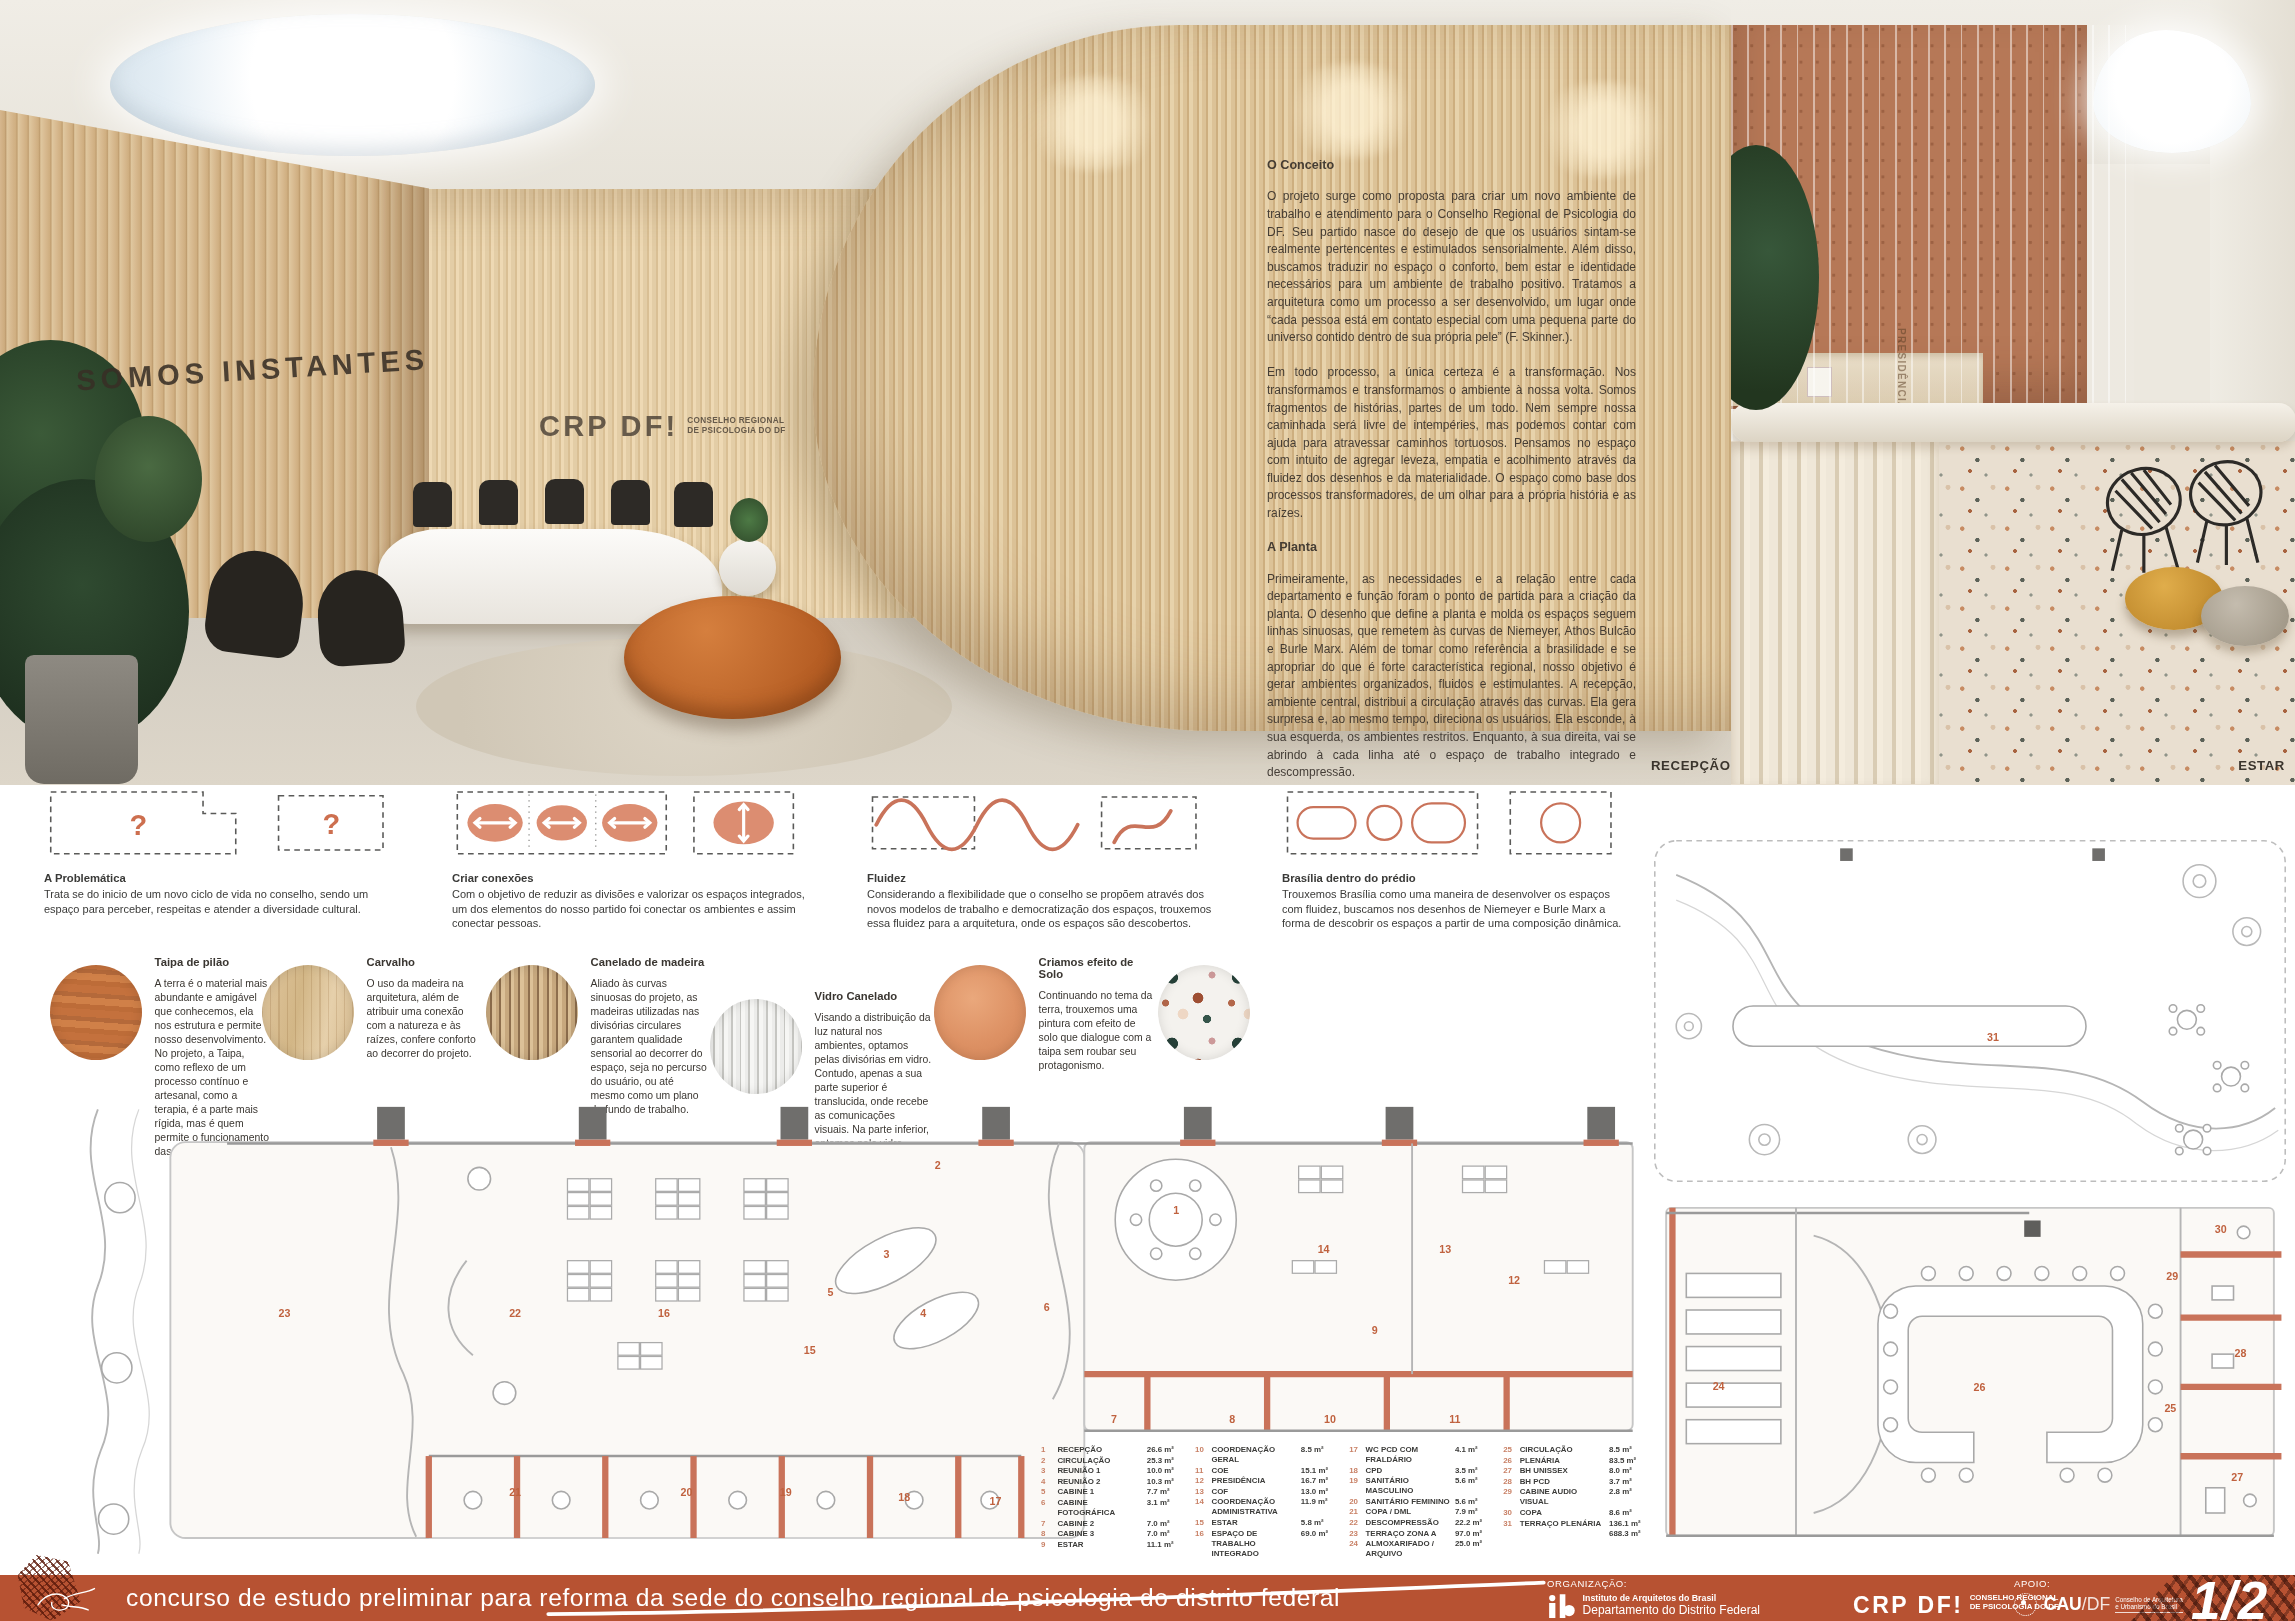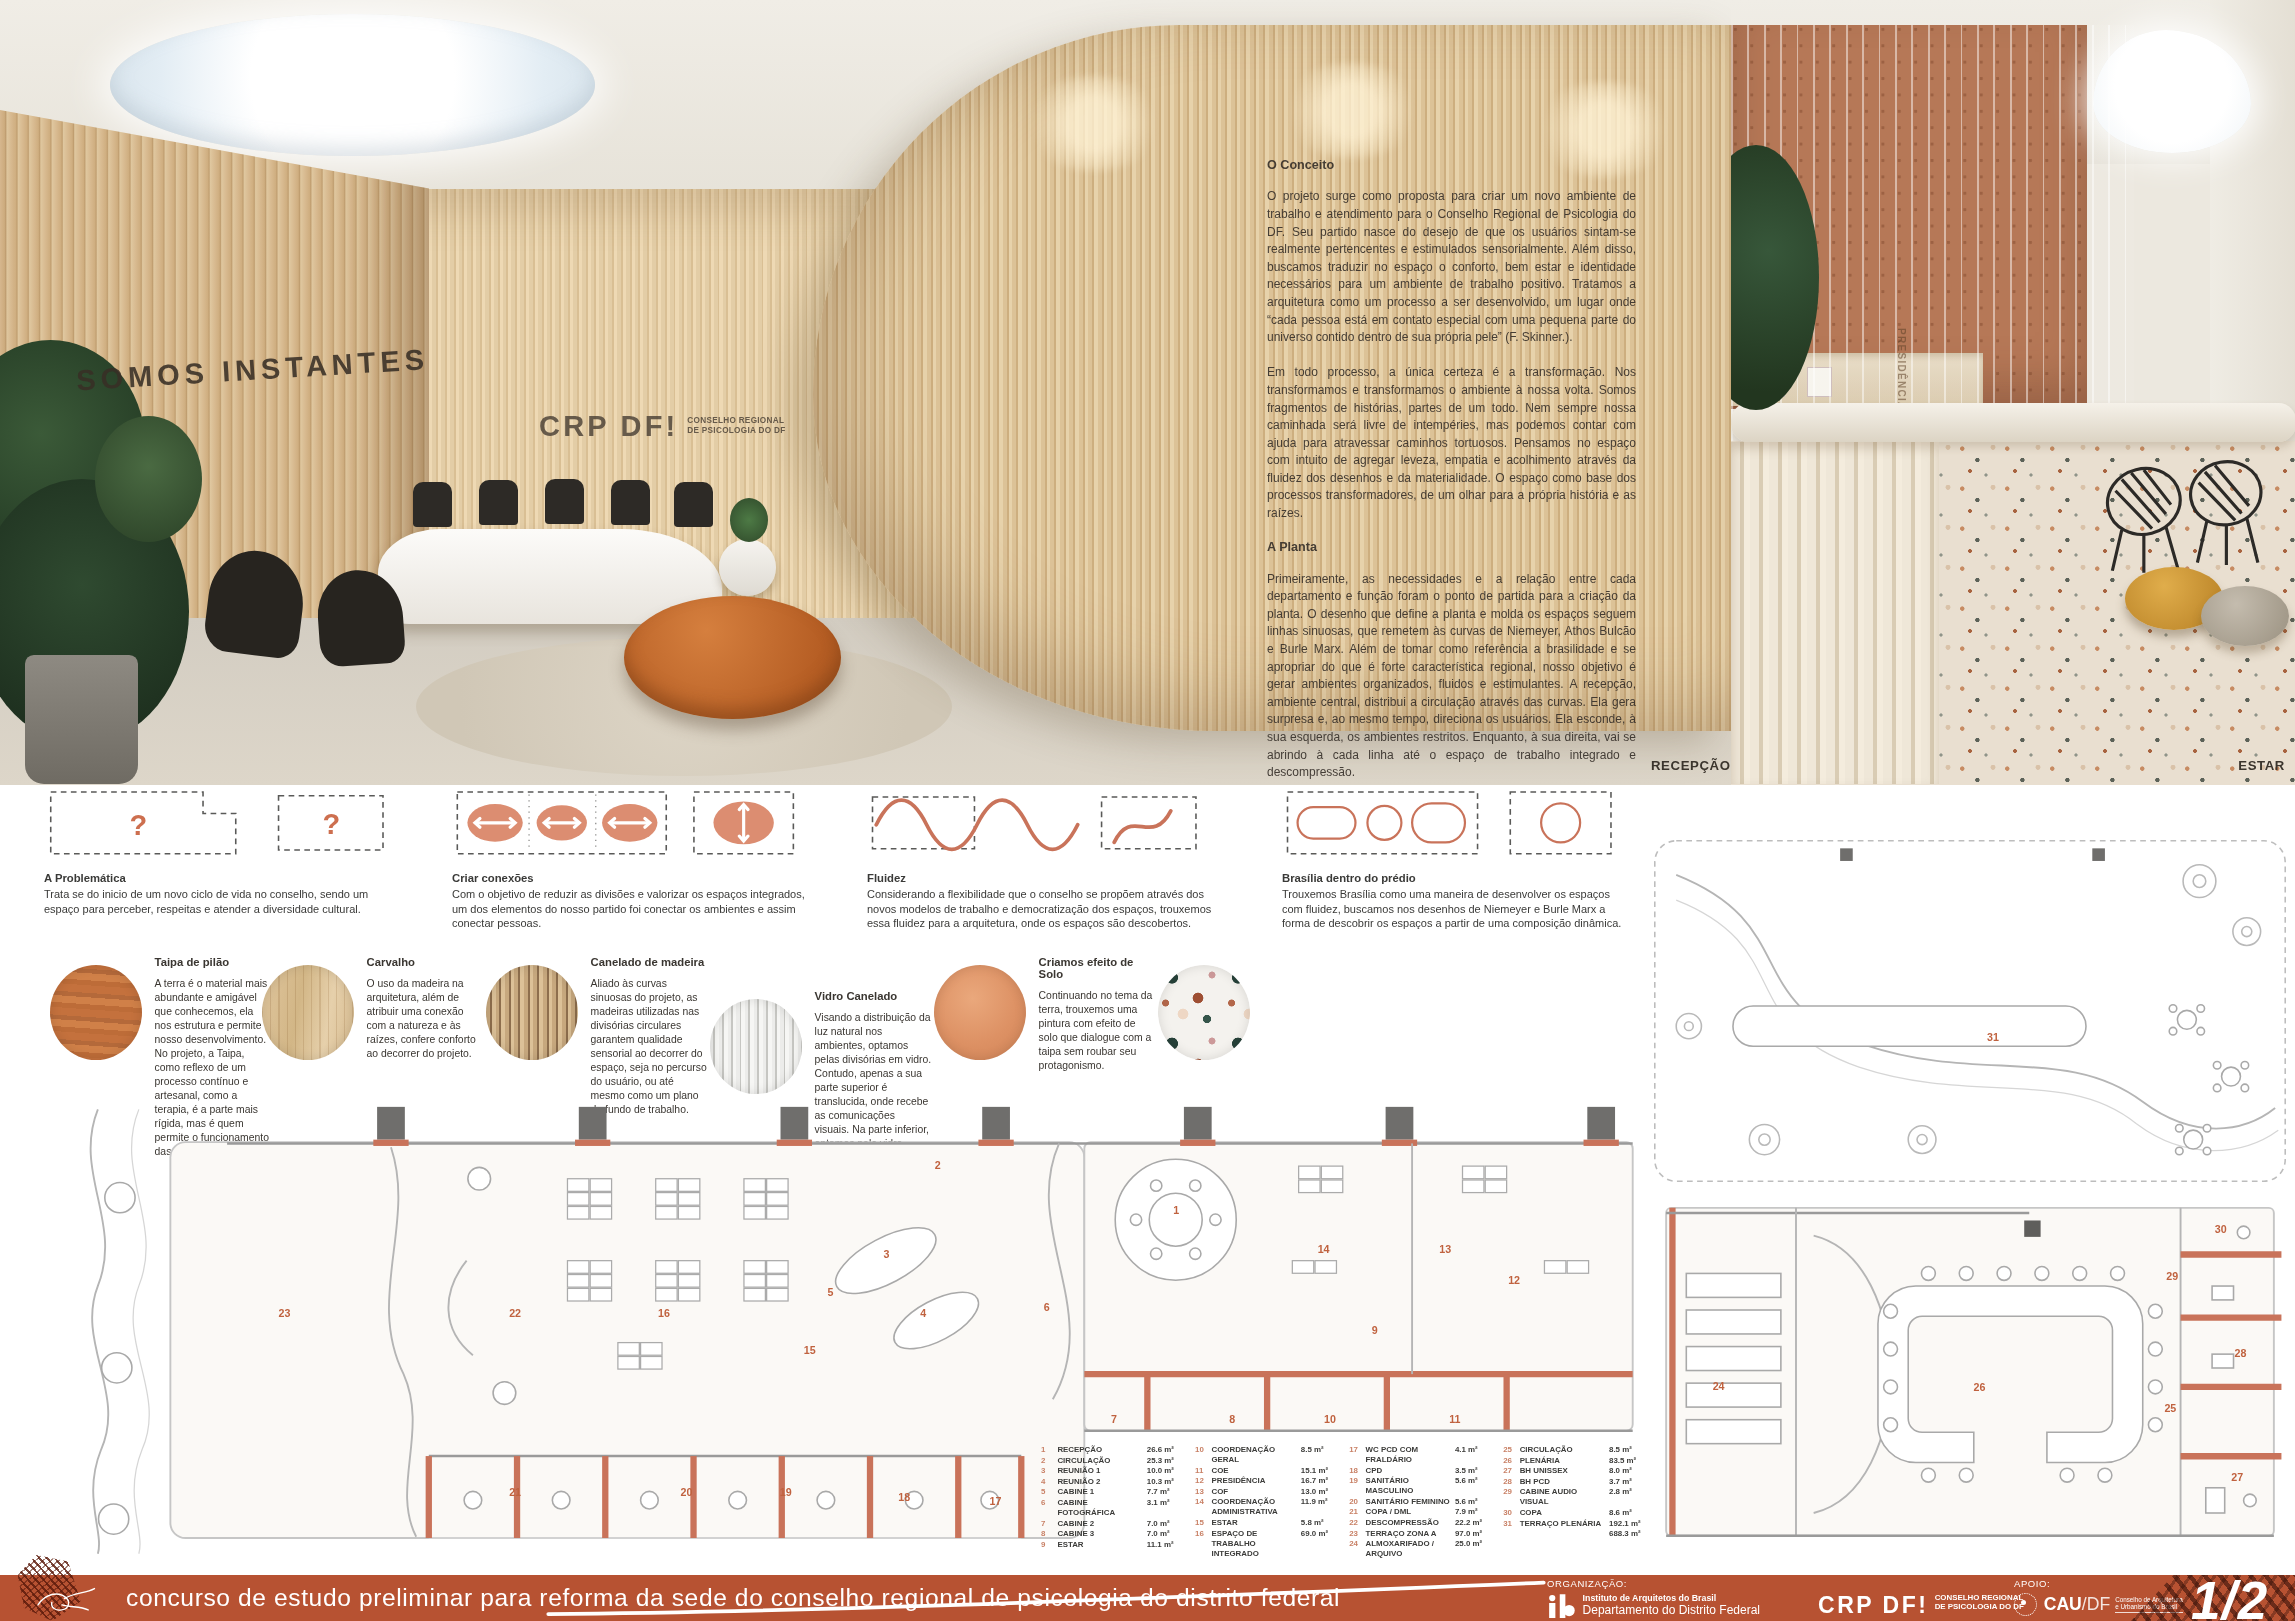--- a/index.html
+++ b/index.html
@@ -143,21 +143,21 @@
   .f-hatch{position:absolute;left:17.6px;top:-20px;width:63px;height:66px;
         background:repeating-linear-gradient(48deg,rgba(90,25,10,.8) 0 1.9px,transparent 1.9px 5.7px),
         repeating-linear-gradient(-40deg,rgba(90,25,10,.55) 0 1.3px,transparent 1.3px 5px);
         clip-path:polygon(30% 0,80% 10%,100% 70%,55% 100%,10% 80%,0 30%);}
   .bird{position:absolute;left:33px;top:11.3px;}
   .f-title{position:absolute;left:126px;top:0;height:46px;display:flex;align-items:center;
         color:#fff;font-size:24.6px;letter-spacing:0.6px;white-space:nowrap;}
   .swoosh{position:absolute;left:542px;top:0;}
   .f-label{font-size:9.5px;color:#fff;letter-spacing:0.6px;}
   .f-org{position:absolute;left:1547px;top:3.2px;}
-  .f-logos{display:flex;margin-top:2.5px;align-items:center;}
+  .f-logos{display:flex;margin-top:2.5px;align-items:center;gap:35px;}
   .iab{display:flex;align-items:center;}
   .iab-txt{margin-left:7.6px;color:#fff;}
   .iab-txt .l1{font-size:8.8px;font-weight:bold;}
   .iab-txt .l2{font-size:12px;}
   .crp{display:flex;align-items:flex-start;margin-left:58px;color:#fff;}
   .crp-word{font-size:23px;font-weight:bold;letter-spacing:2.5px;}
   .crp-sub{margin-left:6.3px;margin-top:2.5px;font-size:7.9px;font-weight:bold;line-height:8.8px;}
   .f-apoio{position:absolute;left:2014px;top:3.2px;}
   .cau{display:flex;align-items:center;margin-top:3.8px;color:#fff;}
   .cau-emblem{width:21.4px;height:21.4px;border-radius:50%;border:1.9px dotted #fff;position:relative;}
@@ -817,21 +817,21 @@
           <span class="leg-area">2.8 m²</span>
         </div>
         <div class="leg-row">
           <span class="leg-num">30</span>
           <span class="leg-name">COPA</span>
           <span class="leg-area">8.6 m²</span>
         </div>
         <div class="leg-row">
           <span class="leg-num">31</span>
           <span class="leg-name">TERRAÇO PLENÁRIA</span>
-          <span class="leg-area">192.1 m²</span>
+          <span class="leg-area">136.1 m²</span>
         </div>
         <div class="leg-row">
           <span class="leg-num"></span>
           <span class="leg-name"></span>
           <span class="leg-area">688.3 m²</span>
         </div>
       </div>
     </div>
 
   <footer class="footer">

